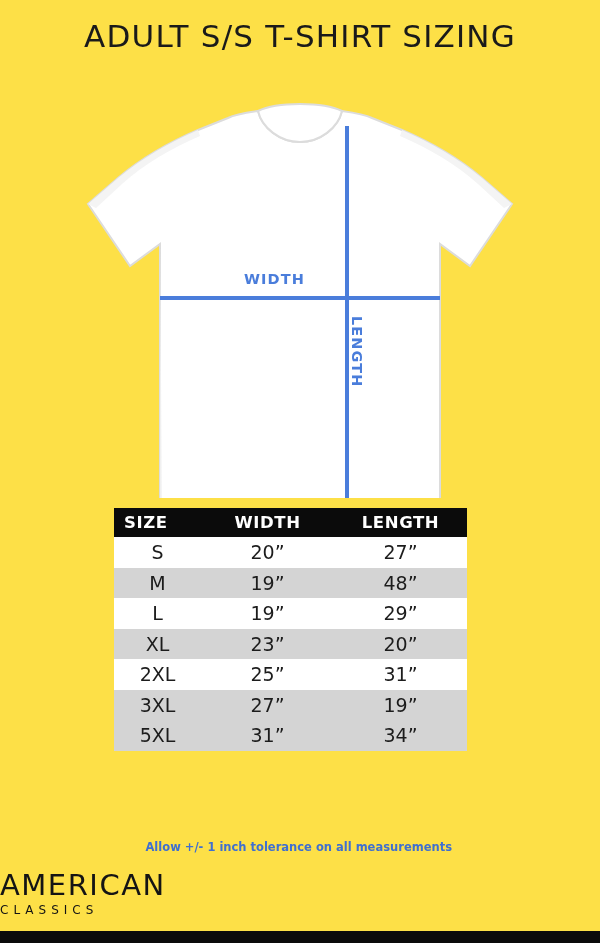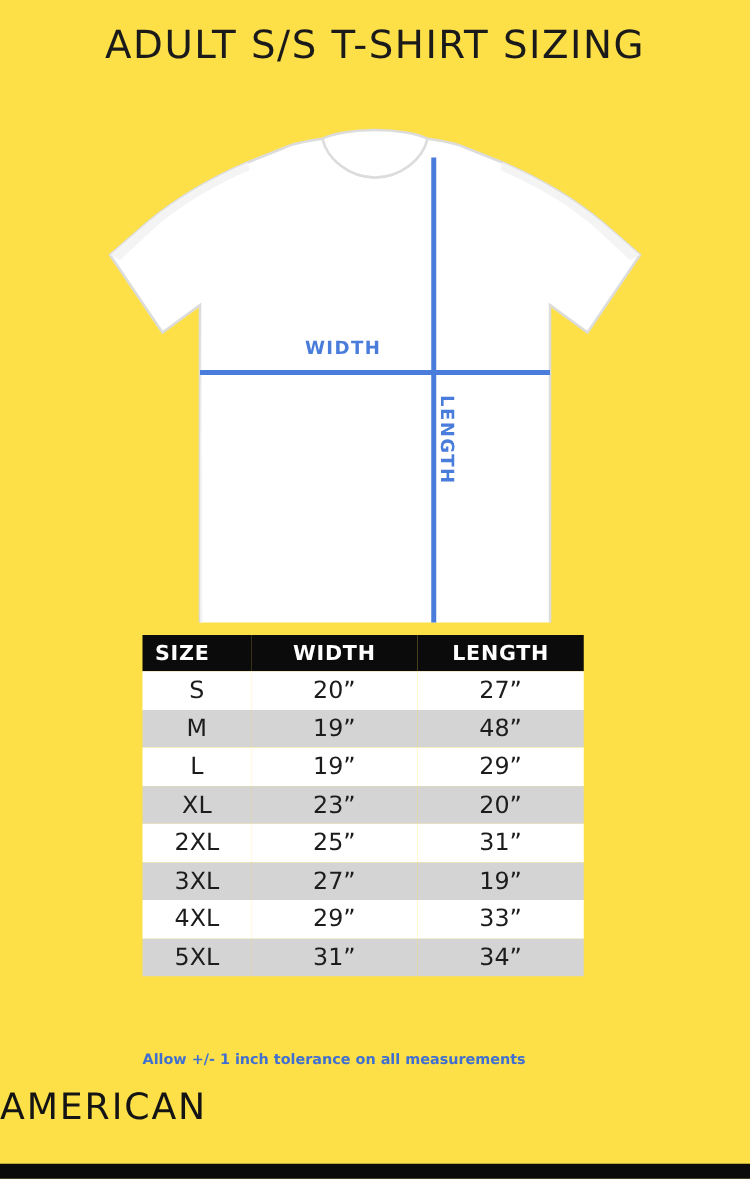--- a/index.html
+++ b/index.html
@@ -105,21 +105,21 @@
     font-weight: 400;
   }
   table.size-table tr.odd td { background: #ffffff; }
   table.size-table tr.even td { background: #d4d4d4; }
 
   .tolerance {
     position: absolute;
     left: 0;
     top: 332px;
     width: 338px;
-    text-align: left;
+    text-align: right;
     font-size: 11.5px;
     font-weight: bold;
     color: #3f6fd0;
     font-family: "DejaVu Sans", sans-serif;
   }
 
   
   .brand {
     position: absolute;
     left: 0;
@@ -236,34 +236,30 @@
         <tr class="odd">
           <td>2XL</td>
           <td>25”</td>
           <td>31”</td>
         </tr>
         <tr class="even">
           <td>3XL</td>
           <td>27”</td>
           <td>19”</td>
         </tr>
-        <tr class="odd">
-          <td>4XL</td>
-          <td>29”</td>
-          <td>33”</td>
-        </tr>
         <tr class="even">
           <td>5XL</td>
           <td>31”</td>
           <td>34”</td>
         </tr>
       </tbody>
     </table>
 
     <div class="tolerance">Allow +/- 1 inch tolerance on all measurements</div>
   </div>
 
   <div class="brand">
     <div class="brand-main">AMERICAN</div>
+    <div class="brand-sub">CLASSICS</div>
   </div>
 
   <div class="footer-bar"></div>
 </div>
 
 </body></html>

